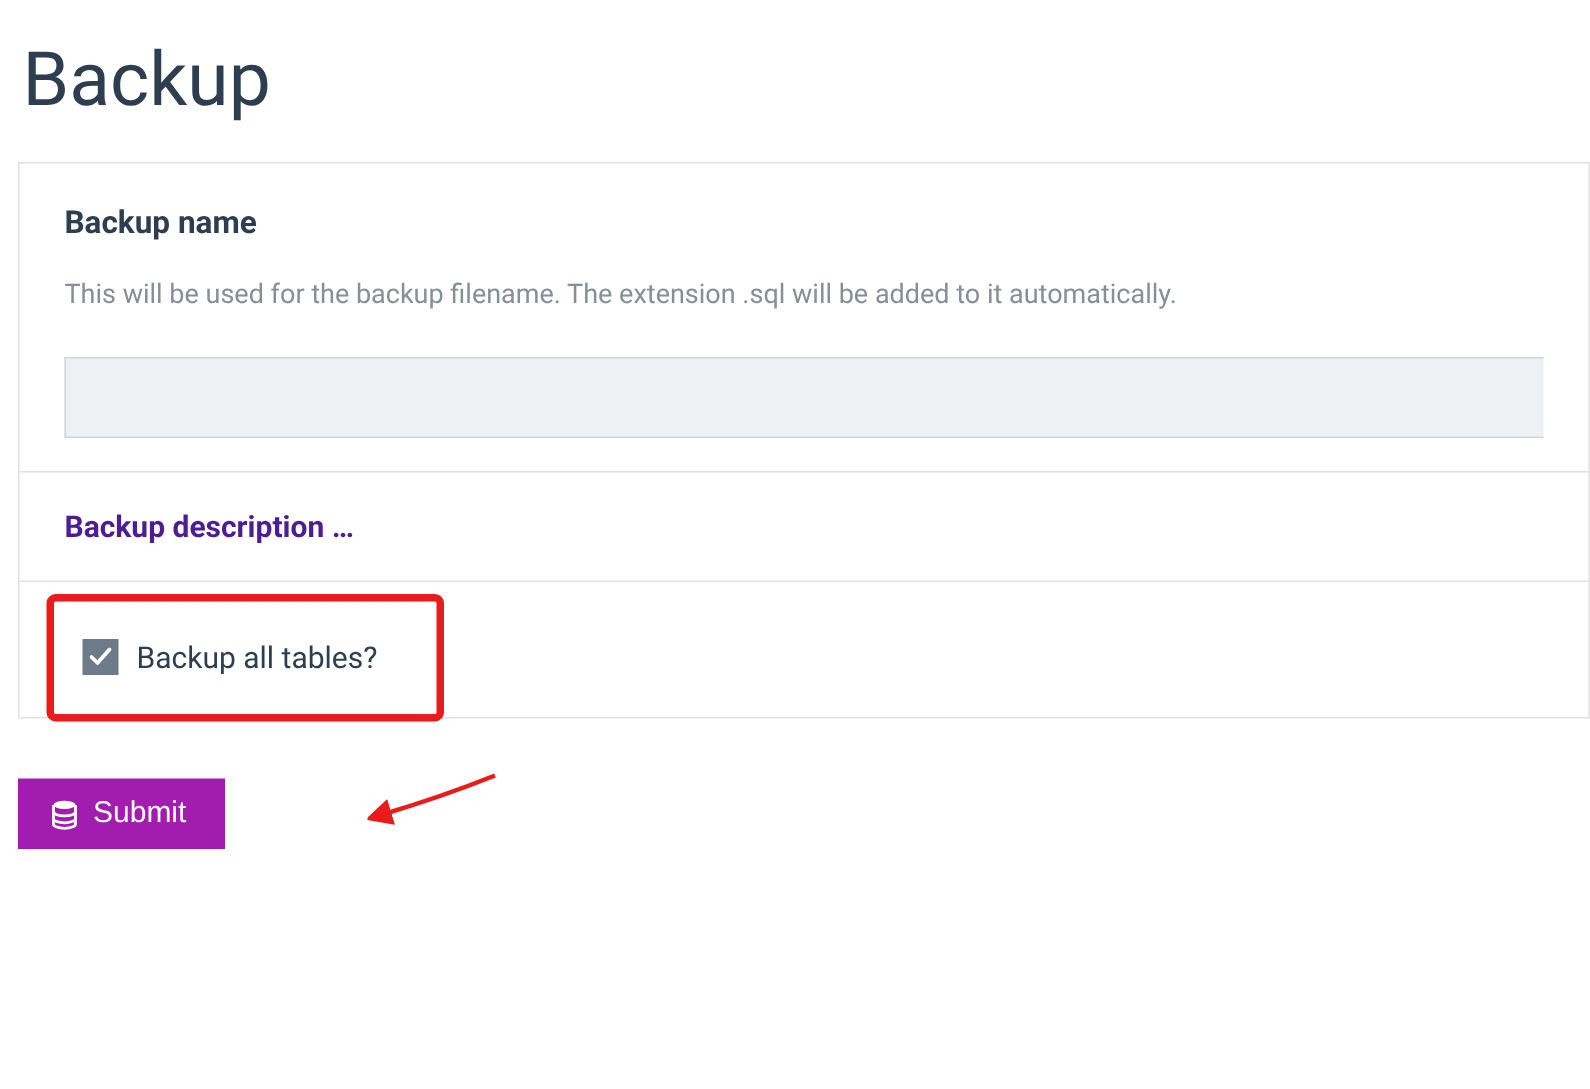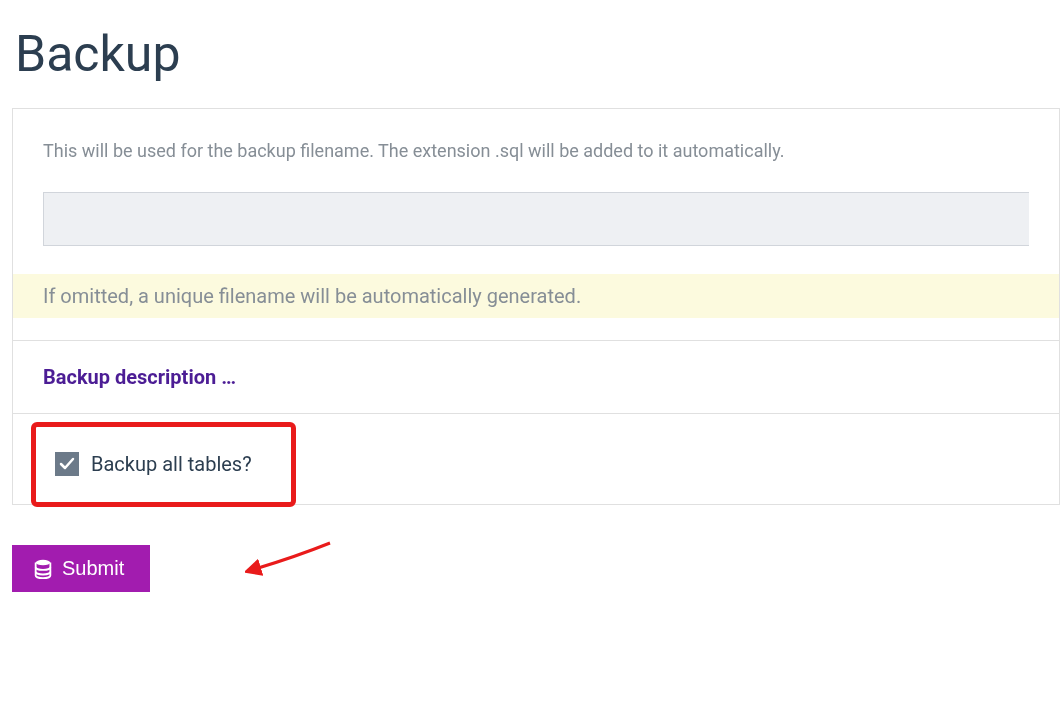--- a/index.html
+++ b/index.html
@@ -141,23 +141,23 @@
     }
   </style>
 </head>
 <body>
 
 <h1 class="page-title">Backup</h1>
 
 <div class="panel">
 
   <div class="panel-section">
+    <label class="field-label">Backup name</label>
     <div class="field-help">This will be used for the backup filename. The extension .sql will be added to it automatically.</div>
     <input type="text" class="text-input" value="" style="">
-    <div class="info-strip">If omitted, a unique filename will be automatically generated.</div>
   </div>
 
   <div class="collapse-header">
     <span class="collapse-link">Backup description …</span>
   </div>
 
   <div class="checkbox-section">
     <div class="annot-box"></div>
     <div class="checkbox-row">
       <span class="checkbox">

